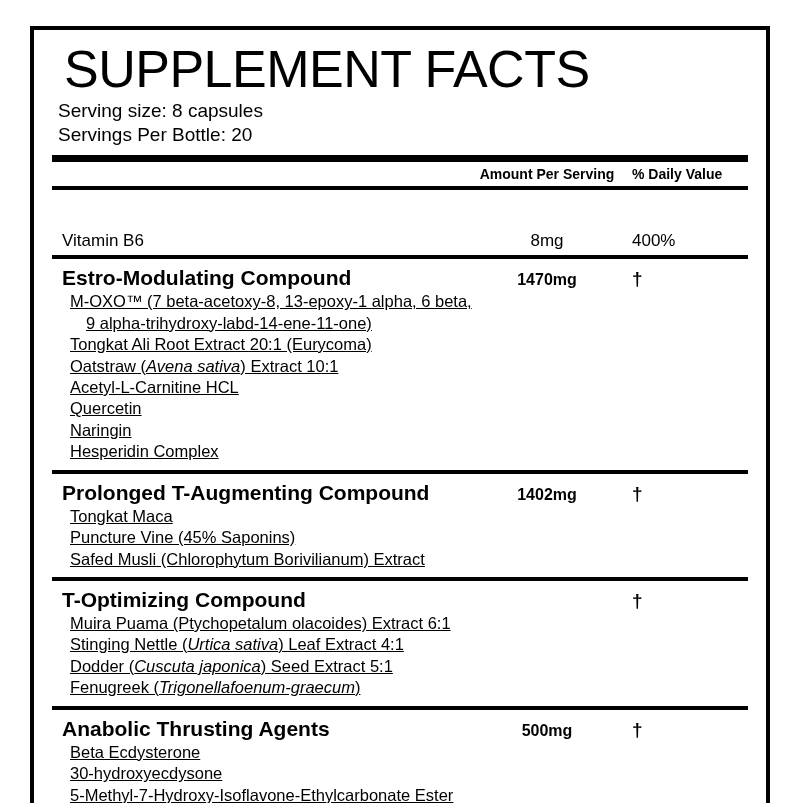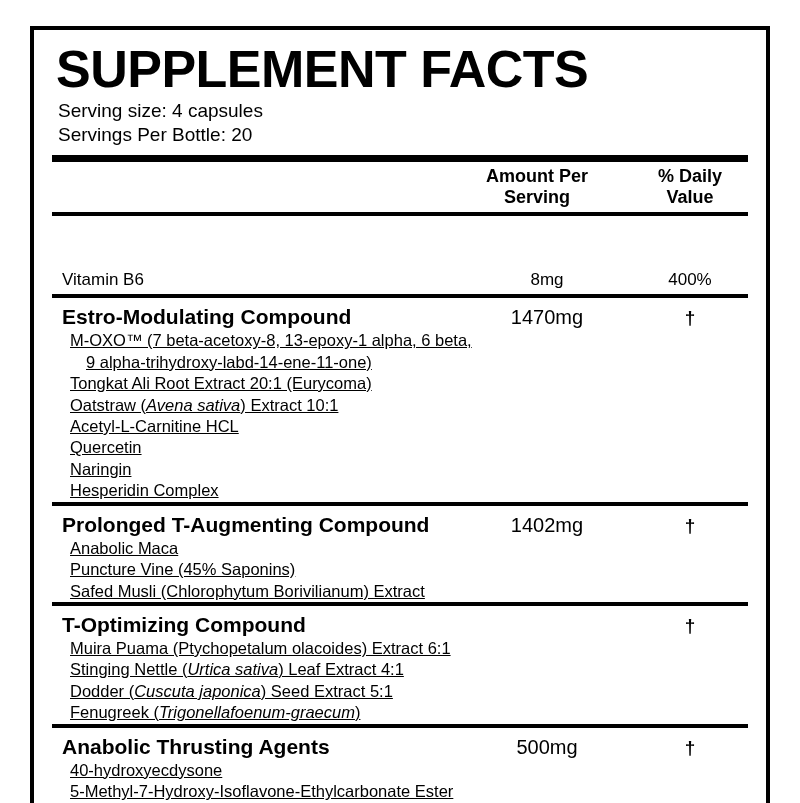--- a/index.html
+++ b/index.html
@@ -21,71 +21,70 @@
     box-sizing: border-box;
     padding: 26px 30px 0 30px;
   }
   .panel {
     border: 4px solid #000;
     box-sizing: border-box;
     padding: 8px 18px 10px 18px;
   }
   .title {
     font-size: 52px;
-    font-weight: bold;
+    font-weight: normal;
     letter-spacing: -0.5px;
     line-height: 1.05;
-    margin: 4px 0 2px 4px;
+    margin: 4px 0 2px 12px;
     white-space: nowrap;
   }
   .serving-line {
     font-size: 19px;
     margin-left: 6px;
     line-height: 1.28;
   }
   .rule-heavy {
     border-top: 7px solid #000;
     margin: 8px 0 0 0;
   }
   .rule-med {
     border-top: 4px solid #000;
     margin: 0;
   }
   .col-head {
     display: flex;
     align-items: flex-end;
-    font-size: 18px;
+    font-size: 14px;
     font-weight: bold;
     padding: 4px 0 4px 0;
-    gap: 10px;
   }
   .c-name { flex: 1 1 auto; }
   .c-amt {
     width: 170px;
     text-align: center;
   }
   .c-dv {
     width: 116px;
-    text-align: center;
+    text-align: left;
   }
   .row {
     display: flex;
     align-items: baseline;
     font-size: 17px;
     padding: 2px 0 1px 0;
   }
   .row .c-name { padding-left: 10px; }
   .row.group .c-name {
     font-size: 21px;
     font-weight: bold;
     padding-left: 10px;
   }
   .row .c-amt {
-    font-size: 20px;
-    font-weight: normal;
+    font-size: 16px;
+    font-weight: bold;
   }
   .row .c-dv {
     font-size: 19px;
     font-weight: bold;
   }
   .row.vitamin .c-amt,
   .row.vitamin .c-dv {
     font-weight: normal;
     font-size: 17px;
     margin-top: 34px;
@@ -95,32 +94,32 @@
     padding-left: 18px;
     line-height: 1.3;
     white-space: nowrap;
     text-decoration: underline;
   }
   .ingredient.indent2 {
     padding-left: 34px;
   }
   .ital { font-style: italic; }
   .section-pad-top { padding-top: 5px; }
-  .section-pad-bot { }
-  .vit-block { padding: 18px 0 3px 0; }
+  .section-pad-bot { padding-bottom: 7px; }
+  .vit-block { padding: 5px 0 3px 0; }
 </style>
 </head>
 <body>
 
 <div class="page">
   <div class="panel">
 
     <div class="title">SUPPLEMENT FACTS</div>
 
-    <div class="serving-line">Serving size: 4 capsules</div>
+    <div class="serving-line">Serving size: 8 capsules</div>
     <div class="serving-line">Servings Per Bottle: 20</div>
 
     <div class="rule-heavy"></div>
 
     <div class="col-head">
       <div class="c-name"></div>
       <div class="c-amt">Amount Per Serving</div>
       <div class="c-dv">% Daily Value</div>
     </div>
 
@@ -152,21 +151,21 @@
           <div class="ingredient">Naringin</div>
           <div class="ingredient">Hesperidin Complex</div>
         </div>
         <div class="rule-med"></div>
         <div class="section-pad-top section-pad-bot">
           <div class="row group">
             <div class="c-name">Prolonged T-Augmenting Compound</div>
             <div class="c-amt">1402mg</div>
             <div class="c-dv">†</div>
           </div>
-          <div class="ingredient">Anabolic Maca</div>
+          <div class="ingredient">Tongkat Maca</div>
           <div class="ingredient">Puncture Vine (45% Saponins)</div>
           <div class="ingredient">Safed Musli (Chlorophytum Borivilianum) Extract</div>
         </div>
         <div class="rule-med"></div>
         <div class="section-pad-top section-pad-bot">
           <div class="row group">
             <div class="c-name">T-Optimizing Compound</div>
             <div class="c-dv">†</div>
           </div>
           <div class="ingredient">Muira Puama (Ptychopetalum olacoides) Extract 6:1</div>
@@ -174,21 +173,22 @@
           <div class="ingredient">Dodder (<span class="ital">Cuscuta japonica</span>) Seed Extract 5:1</div>
           <div class="ingredient">Fenugreek (<span class="ital">Trigonellafoenum-graecum</span>)</div>
         </div>
         <div class="rule-med"></div>
         <div class="section-pad-top section-pad-bot">
           <div class="row group">
             <div class="c-name">Anabolic Thrusting Agents</div>
             <div class="c-amt">500mg</div>
             <div class="c-dv">†</div>
           </div>
-          <div class="ingredient">40-hydroxyecdysone</div>
+          <div class="ingredient">Beta Ecdysterone</div>
+          <div class="ingredient">30-hydroxyecdysone</div>
           <div class="ingredient">5-Methyl-7-Hydroxy-Isoflavone-Ethylcarbonate Ester</div>
           <div class="ingredient">Ipriflavone</div>
         </div>
         <div class="rule-med"></div>
       </div>
 
   </div>
 
 </div>
 

